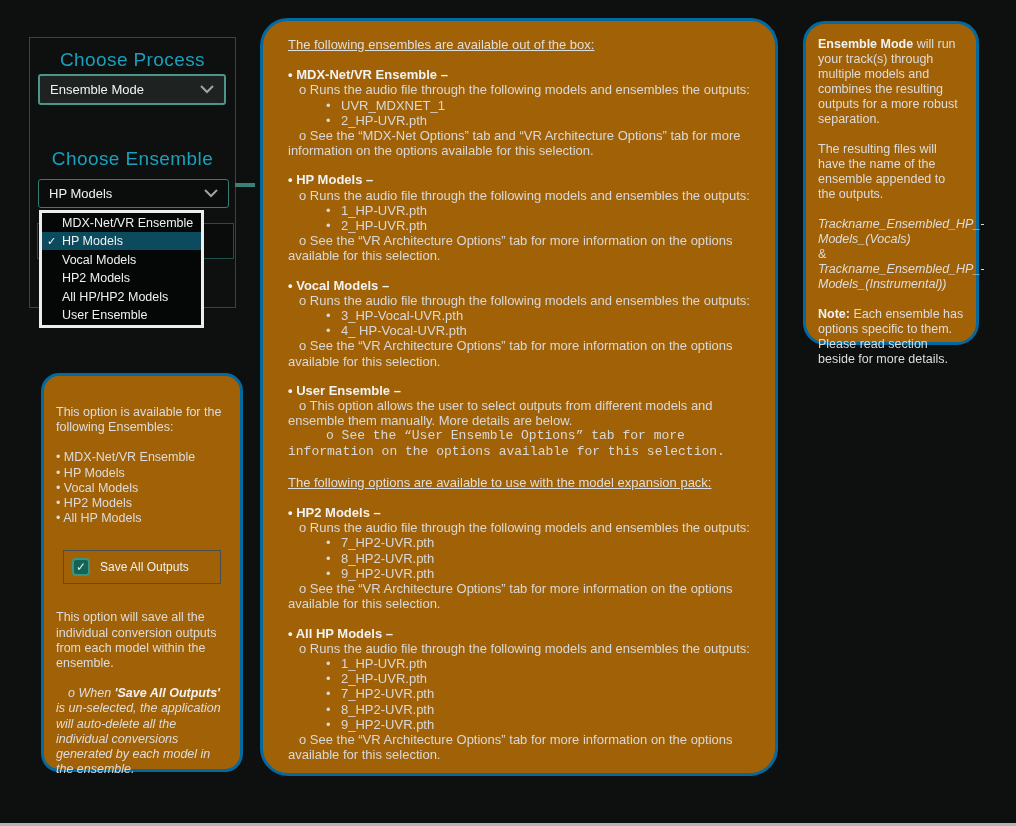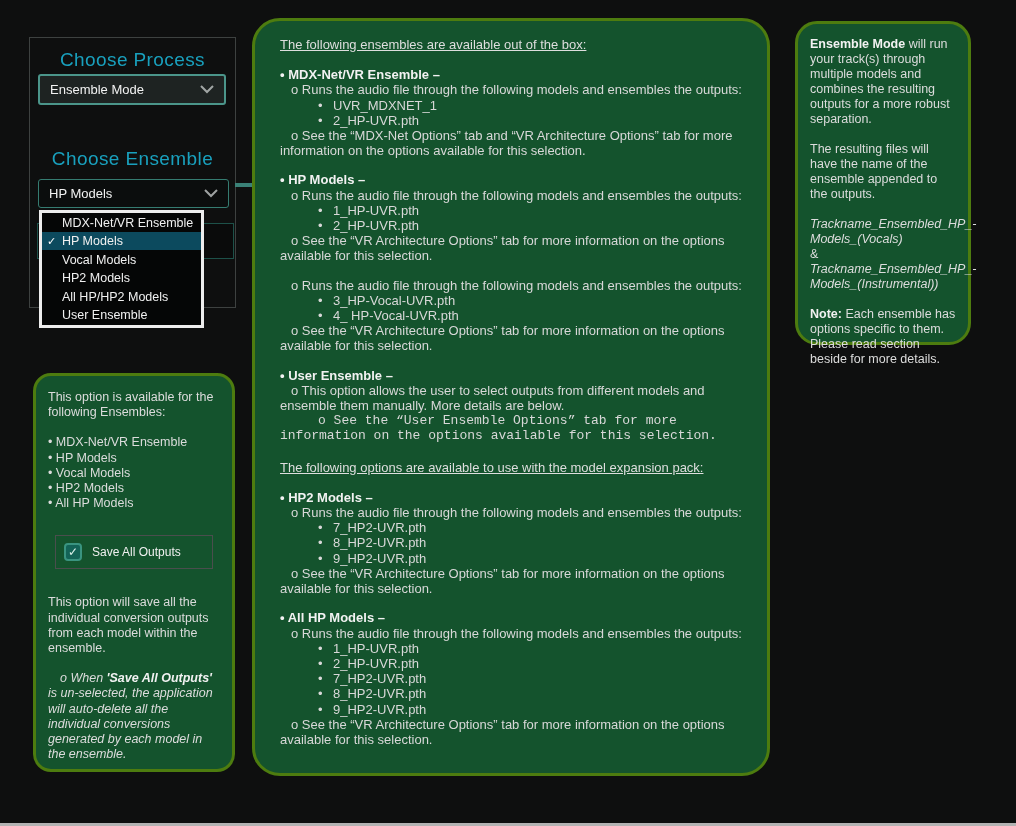--- a/index.html
+++ b/index.html
@@ -50,40 +50,40 @@
     font-size:12.5px; color:#f0f0f0;
   }
   .dd-item { position:relative; display:flex; align-items:center; height:18px; padding-left:20px; }
   .dd-item.selected { background:#0c4a5e; }
   .dd-check { position:absolute; left:5px; font-size:11px; color:#ffffff; }
 
   
   .connector { position:absolute; left:235px; top:183px; width:20px; height:4px; background:#3a8177; }
 
   
-  .teal-panel { position:absolute; border:3px solid #4d7c0f; background:#14532d; }
+  .teal-panel { position:absolute; border:3px solid #0369a1; background:#a16207;margin-left:8px; }
 
   .middle-panel { left:252px; top:18px; width:518px; height:758px; border-radius:28px; padding:16px 22px 0 25px; font-size:13px; line-height:15.2px; color:#d8d8d8; }
   .doc-heading { text-decoration:underline; margin-bottom:15px; color:#dedede; }
   .sec { margin-bottom:14px; }
   .sec-title { font-weight:bold; color:#f2f2f2; }
   .sec-title::before { content:"• "; }
   .hang { text-indent:11px; }
   .hang2 { text-indent:38px;font-family:Liberation Mono, monospace; }
   .model { position:relative; padding-left:53px; }
   .model::before { content:"•"; position:absolute; left:38px; }
 
   .right-panel { left:795px; top:21px; width:176px; height:324px; border-radius:22px; padding:13px 12px; font-size:12.5px; line-height:15px; color:#dcdcdc; }
   .rp-para { margin-bottom:15px; }
   .rp-file { font-style:italic; }
   .rp-amp { font-style:normal; }
   .note-label { font-weight:bold; color:#f0f0f0; }
   b { color:#f2f2f2; }
 
-  .bl-panel { left:33px; top:373px; width:202px; height:399px; border-radius:18px; padding:14px 12px; font-size:12.5px; line-height:15.2px; color:#dcdcdc; }
+  .bl-panel { left:33px; top:373px; width:202px; height:399px; border-radius:18px; padding:29px 12px; font-size:12.5px; line-height:15.2px; color:#dcdcdc; }
   .bl-para { margin-bottom:15px; }
   .bl-item::before { content:"• "; }
   .bl-list { margin-bottom:24px; }
   .save-frame {
     margin:0 0 26px 7px; width:158px; height:34px;
     border:1px solid #4a4e4d; display:flex; align-items:center; padding-left:8px;
   }
   .checkbox {
     width:18px; height:18px; border-radius:4px; background:#136356;
     border:2px solid #3a9480; display:flex; align-items:center; justify-content:center;
@@ -154,20 +154,21 @@
 
   <div class="sec">
     <div class="sec-title"><span>HP Models</span><span> –</span></div>
     <p class="hang">o Runs the audio file through the following models and ensembles the outputs:</p>
     <div class="model">1_HP-UVR.pth</div>
     <div class="model">2_HP-UVR.pth</div>
     <p class="hang">o See the “VR Architecture Options” tab for more information on the options available for this selection.</p>
   </div>
 
   <div class="sec">
+    <div class="sec-title"><span>Vocal Models</span><span> –</span></div>
     <p class="hang">o Runs the audio file through the following models and ensembles the outputs:</p>
     <div class="model">3_HP-Vocal-UVR.pth</div>
     <div class="model">4_ HP-Vocal-UVR.pth</div>
     <p class="hang">o See the “VR Architecture Options” tab for more information on the options available for this selection.</p>
   </div>
 
   <div class="sec">
     <div class="sec-title"><span>User Ensemble</span><span> –</span></div>
     <p class="hang">o This option allows the user to select outputs from different models and ensemble them manually. More details are below.</p>
     <p class="hang2">o See the “User Ensemble Options” tab for more information on the options available for this selection.</p>

